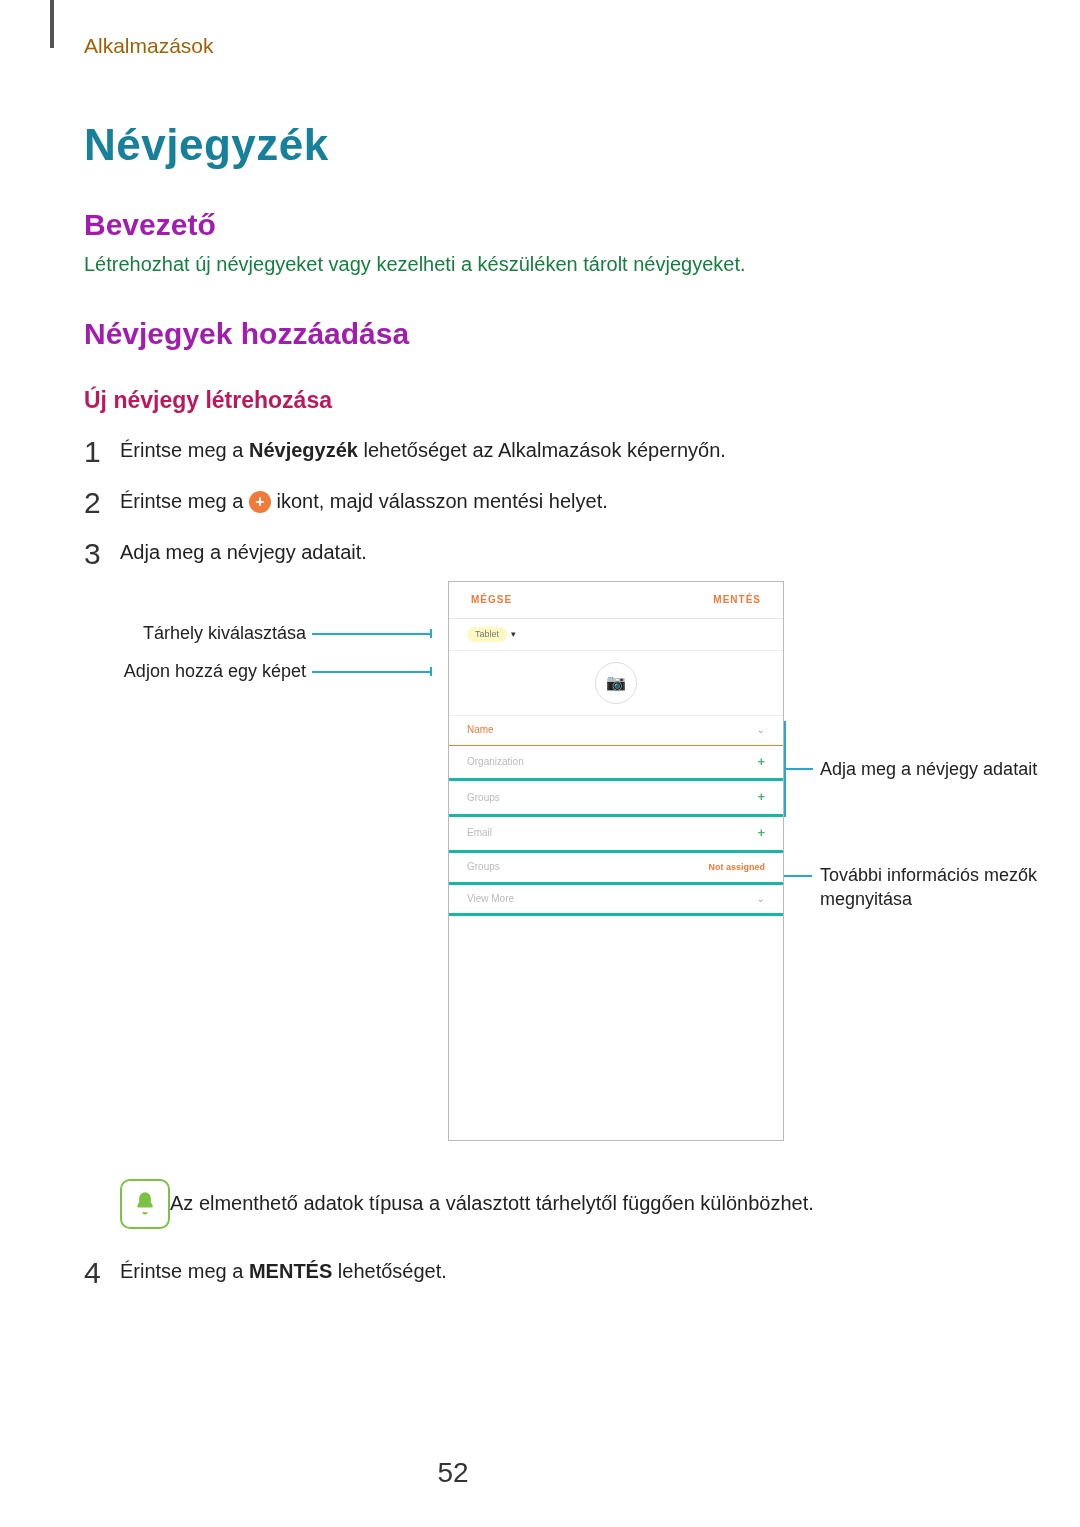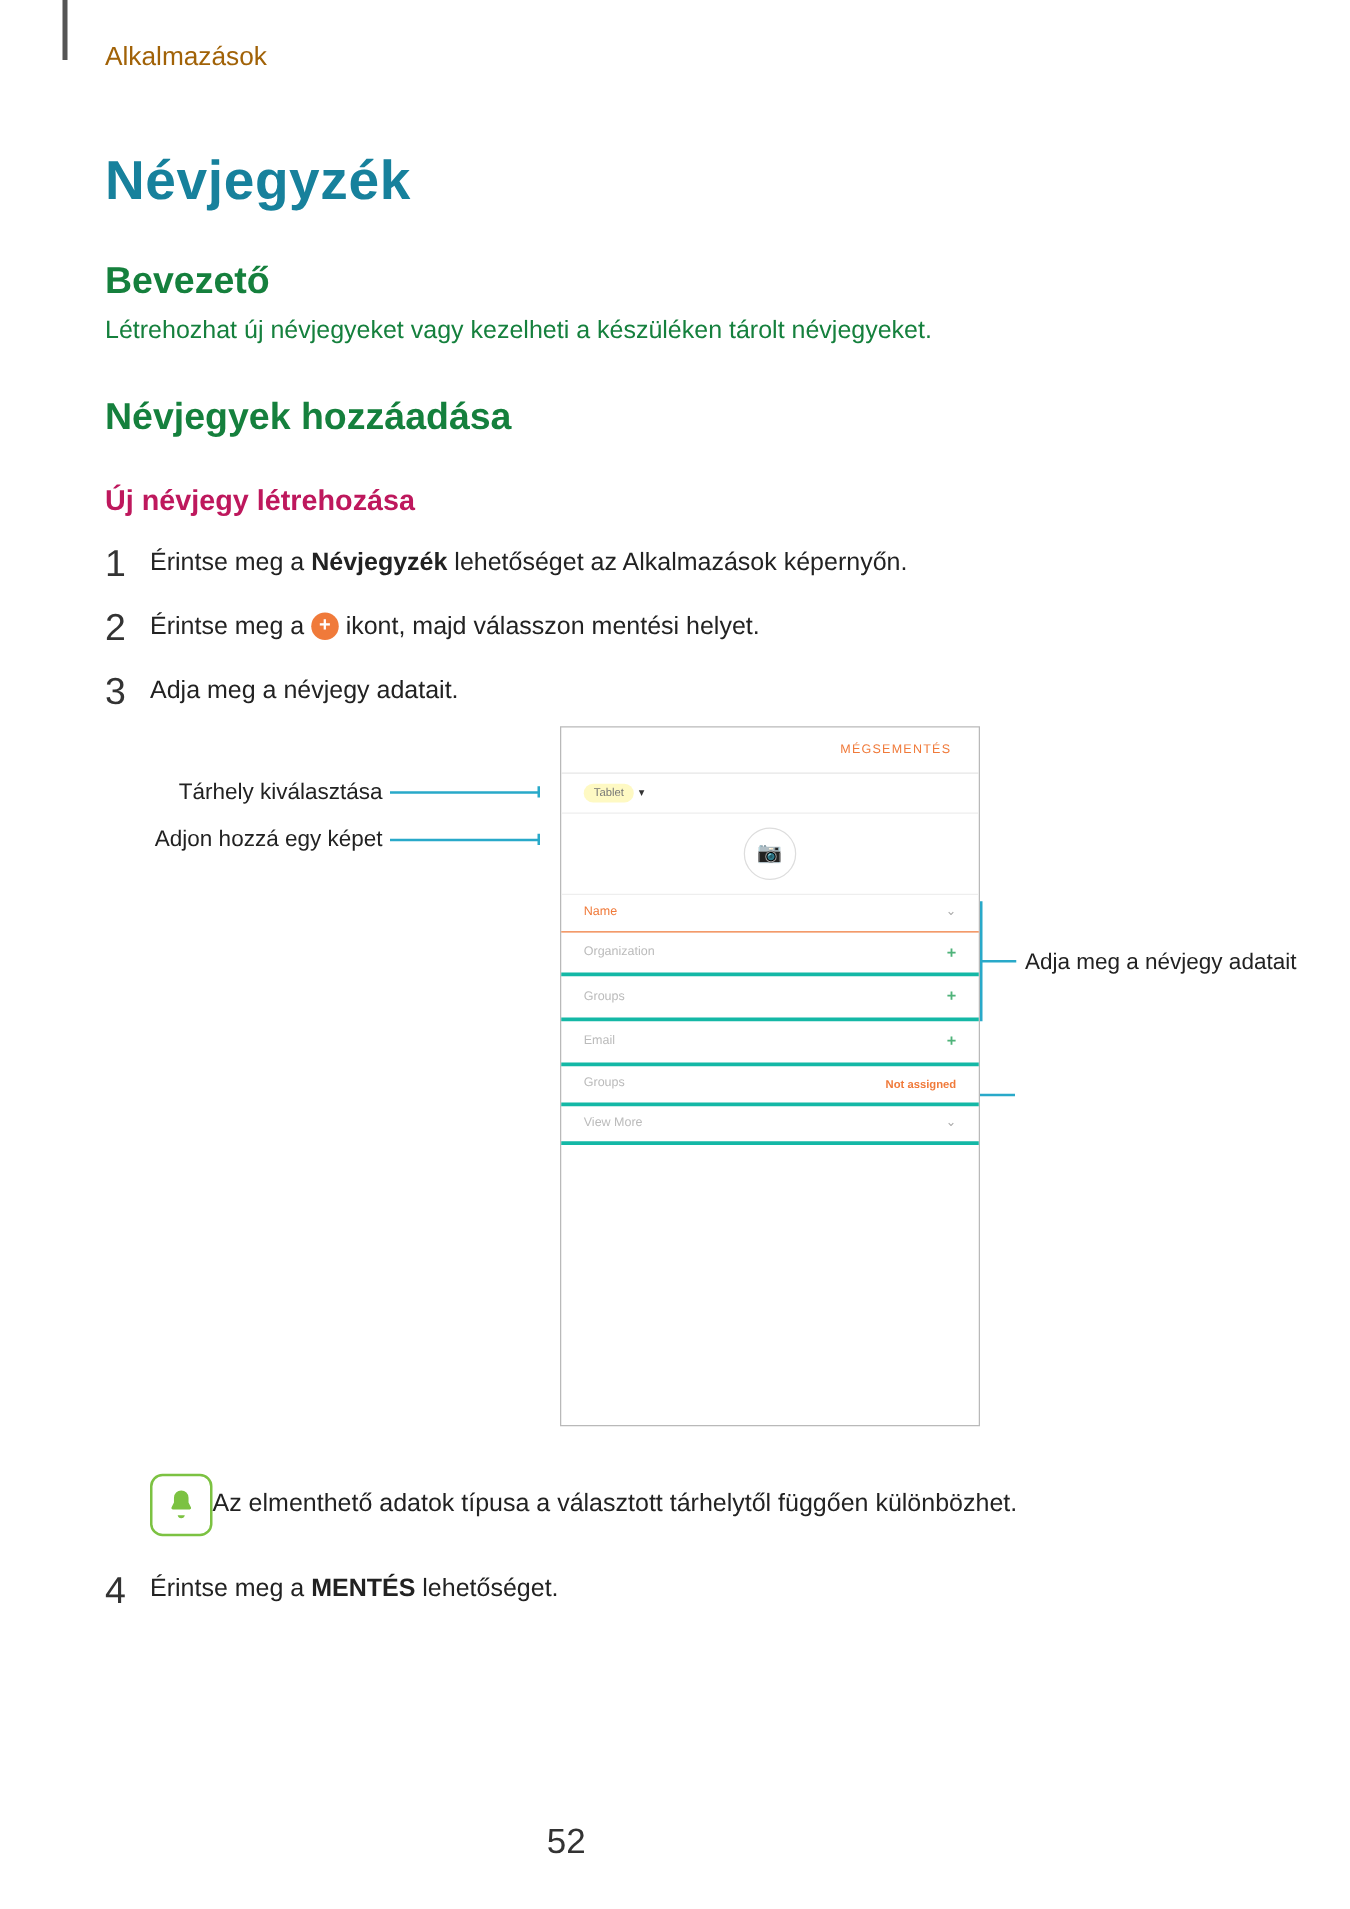--- a/index.html
+++ b/index.html
@@ -1,33 +1,33 @@
 <!DOCTYPE html>
 <html><head>
 <meta charset="utf-8">
 <style>
   html,body{margin:0;padding:0;background:#fff;color:#222;font-family:"Segoe UI",Arial,sans-serif}
   .page{width:1080px;height:1527px;position:relative;margin:0 auto;box-sizing:border-box;padding:34px 84px 0 84px}
   .header-text{font-size:21px;color:#a16207;margin-top:0}
   .header-rule{position:absolute;left:50px;top:0;width:4px;height:48px;background:#555}
   h1.title{color:#17819c;font-size:44px;font-weight:700;margin:62px 0 18px 0;letter-spacing:.5px}
-  h2.section{color:#15803d;font-size:30px;font-weight:700;margin:38px 0 8px 0}
+  h2.section{color:#a21caf;font-size:30px;font-weight:700;margin:38px 0 8px 0}
   p.body{font-size:20px;line-height:1.45;margin:6px 0 0 0;color:#15803d}
   h3.sub{font-size:23px;font-weight:700;margin:36px 0 18px 0;color:#be185d}
   ol.steps{list-style:none;padding:0;margin:0;counter-reset:step}
   ol.steps>li{position:relative;padding-left:36px;margin:22px 0;counter-increment:step;font-size:20px;line-height:1.45}
   ol.steps>li::before{content:counter(step);position:absolute;left:0;top:-6px;font-size:30px;color:#333;font-weight:400}
   .bold{font-weight:700}
   .plus-icon{display:inline-flex;align-items:center;justify-content:center;width:22px;height:22px;border-radius:50%;background:#f07a3a;color:#fff;font-size:16px;font-weight:700;vertical-align:middle;position:relative;top:-1px}
   .figure-wrap{position:relative;margin:14px 0 0 0;height:580px}
   .callout{position:absolute;font-size:18px;color:#222;line-height:1.35}
   .callout.left{text-align:right}
   .cl-line{position:absolute;background:#29a9c9}
   .device{position:absolute;left:328px;top:0;width:336px;height:560px;border:1px solid #b9b9b9;background:#fff;box-sizing:border-box}
-  .device-bar{height:36px;display:flex;align-items:center;justify-content:flex-end;padding:0 22px;border-bottom:1px solid #e6e6e6;font-size:10px;font-weight:400;letter-spacing:1px}
+  .device-bar{height:36px;display:flex;align-items:center;justify-content:space-between;padding:0 22px;border-bottom:1px solid #e6e6e6;font-size:10px;font-weight:700;letter-spacing:1px}
   .device-bar span{color:#f07a3a}
   .storage{display:flex;align-items:center;padding:8px 18px;border-bottom:1px solid #eee}
   .storage-chip{background:#fef9c3;border-radius:10px;padding:1px 8px;font-size:9px;color:#777}
   .storage-caret{margin-left:4px;font-size:9px;color:#333}
   .photo-sec{height:64px;display:flex;align-items:center;justify-content:center;border-bottom:1px solid #eee}
   .photo-circle{width:40px;height:40px;border:1px solid #ddd;border-radius:50%;display:flex;align-items:center;justify-content:center;color:#bbb;font-size:16px}
   .field{padding:7px 18px 7px 18px;border-bottom:3px solid #14b8a6;font-size:10px;color:#bbb;display:flex;align-items:center;justify-content:space-between}
   .field.active{color:#f07a3a;border-bottom:1px solid #f07a3a}
   .field .plus{color:#4fb37a;font-size:13px;font-weight:700}
   .field .caret{color:#aaa;font-size:10px}
@@ -72,20 +72,21 @@
         <div class="callout left" style="left:-36px;top:78px;width:222px">Adjon hozzá egy képet</div>
         <div class="cl-line" style="left:192px;top:90px;width:120px;height:1.5px"></div>
         <div class="cl-line" style="left:310px;top:86px;width:1.5px;height:9px"></div>
 
         <div class="callout" style="left:700px;top:176px;width:250px">Adja meg a névjegy adatait</div>
         <div class="cl-line" style="left:664px;top:140px;width:1.5px;height:96px"></div>
         <div class="cl-line" style="left:652px;top:140px;width:12px;height:1.5px"></div>
         <div class="cl-line" style="left:652px;top:234px;width:12px;height:1.5px"></div>
         <div class="cl-line" style="left:665px;top:187px;width:28px;height:1.5px"></div>
 
+        <div class="callout" style="left:700px;top:282px;width:250px">További információs mezők megnyitása</div>
         <div class="cl-line" style="left:652px;top:294px;width:40px;height:1.5px"></div>
         <div class="cl-line" style="left:652px;top:289px;width:1.5px;height:10px"></div>
 
         <div class="device">
           <div class="device-bar">
             <span>MÉGSE</span>
             <span>MENTÉS</span>
           </div>
           <div class="storage">
             <span class="storage-chip">Tablet</span>

